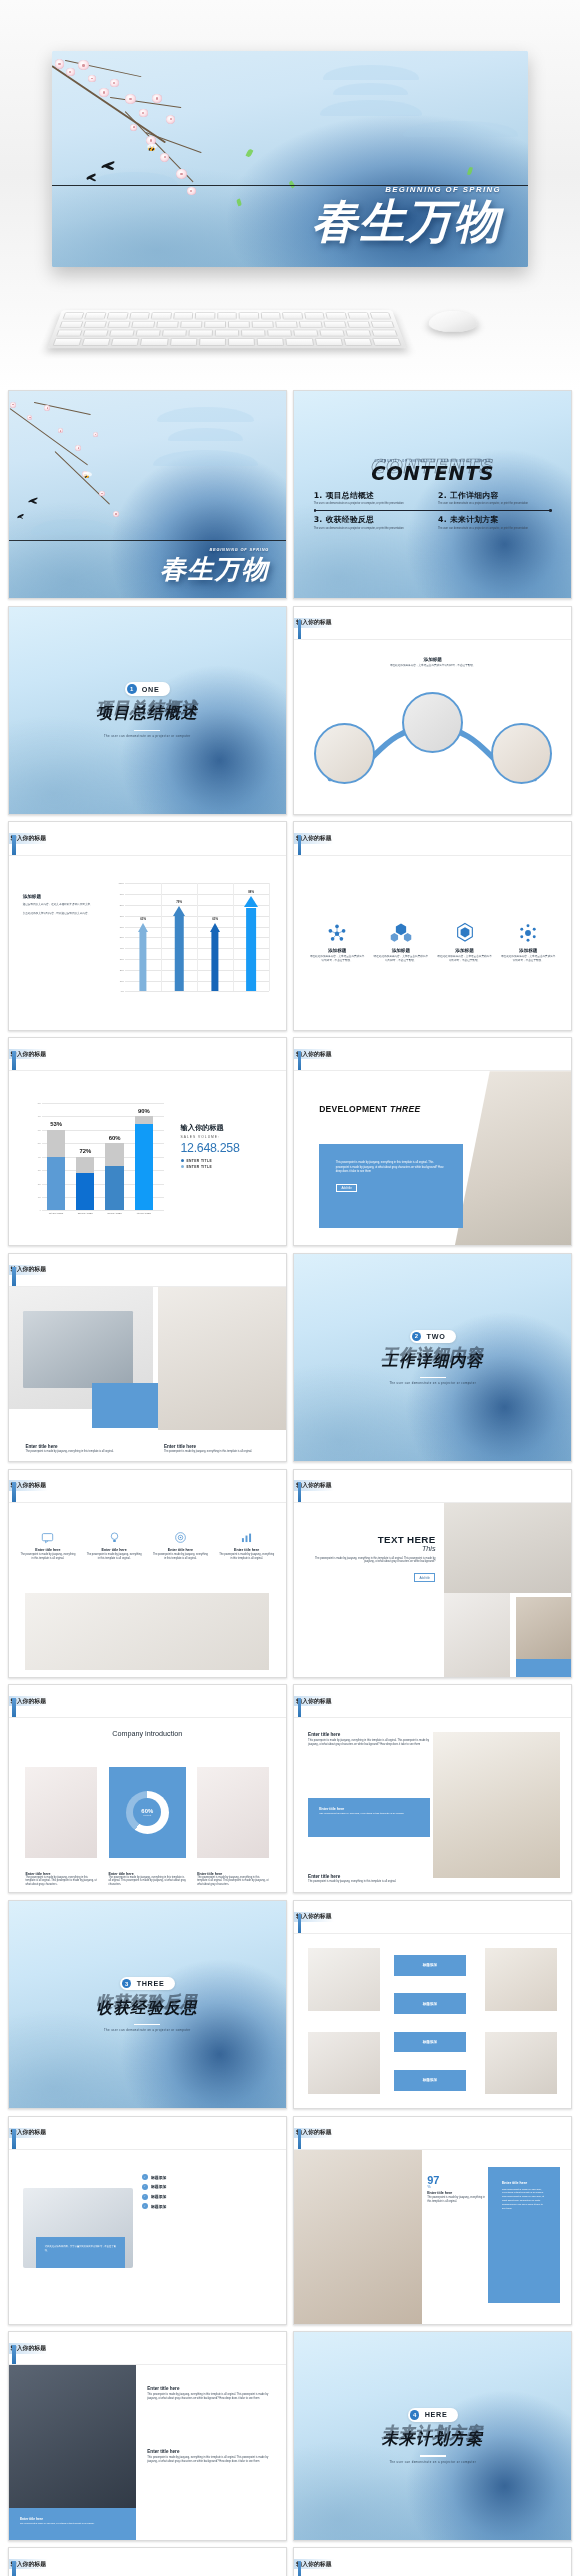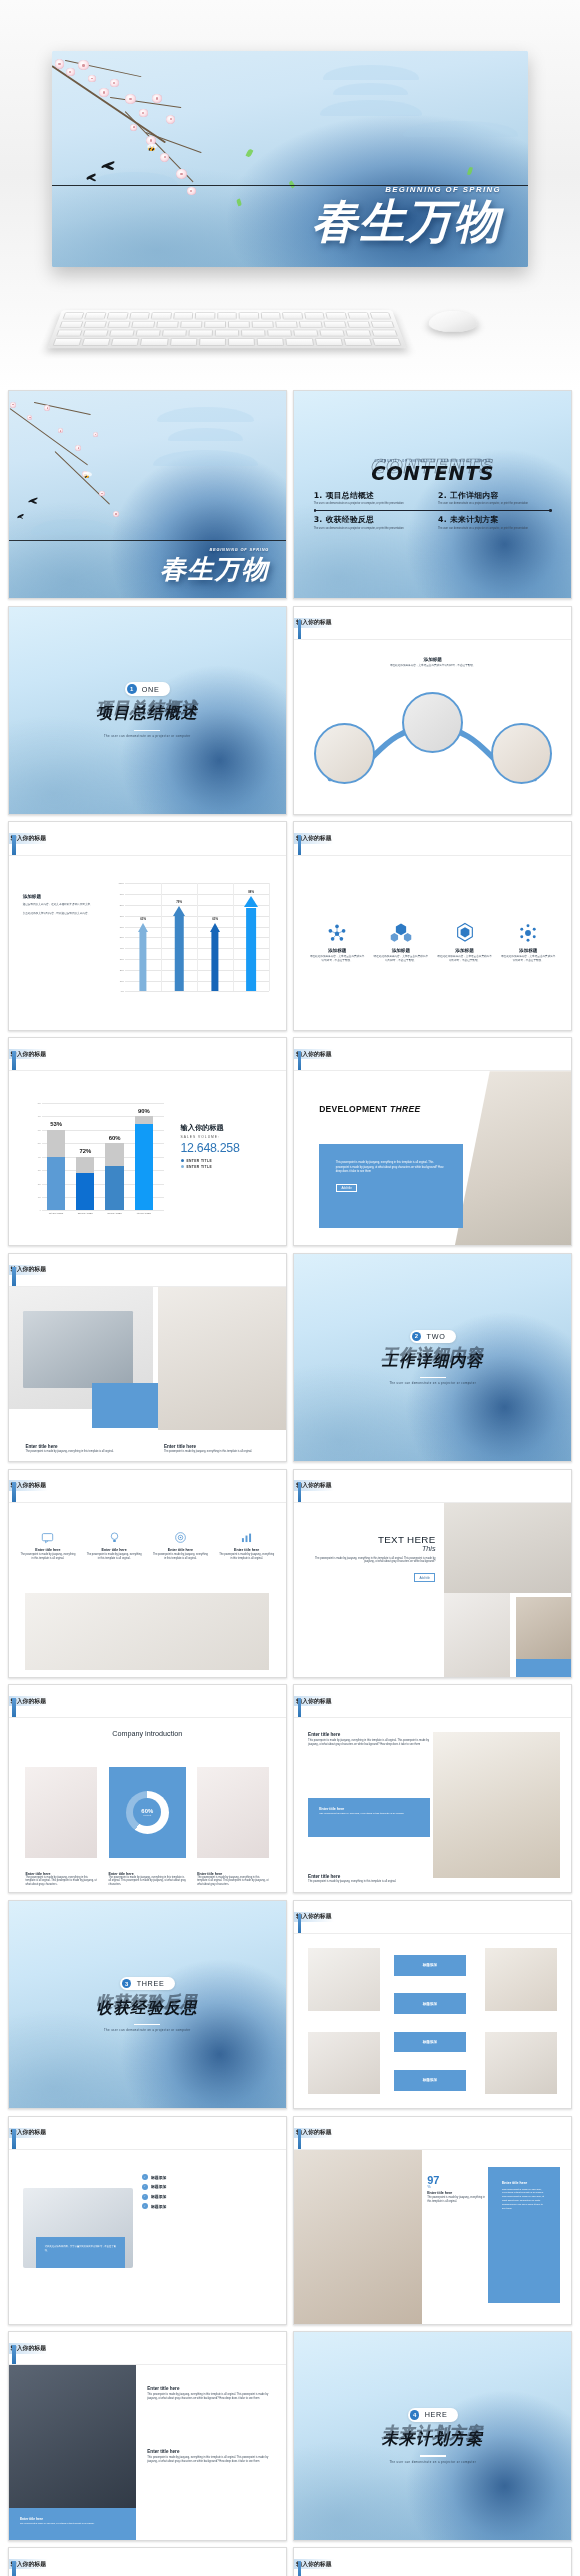--- a/index.html
+++ b/index.html
@@ -151,21 +151,21 @@
   .c-item .c-t{font-family:"DejaVu Sans",sans-serif;font-size:7.8px;font-weight:700;color:#10161d;letter-spacing:0.3px;}
   .c-item .c-d{font-size:2.6px;color:#3c4a5c;line-height:1.5;margin-top:1.3px;max-width:92%;}
   .c-divider{width:100%;height:0.7px;background:#1d2430;margin:3.9px 0;position:relative;}
   .c-divider::before,.c-divider::after{content:'';position:absolute;top:-1px;width:2.6px;height:2.6px;border-radius:50%;background:#1d2430;}
   .c-divider::before{left:0;} .c-divider::after{right:0;}
 
   
   .sec-wrap{position:absolute;inset:0;display:flex;flex-direction:column;align-items:center;justify-content:center;}
   .sec-pill{display:flex;align-items:center;background:#fff;border-radius:64px;padding:2px 10.4px 2px 2px;gap:5.2px;box-shadow:0 0.7px 2.6px rgba(0,0,0,.12);}
   .sec-num{width:9.8px;height:9.8px;border-radius:50%;background:#2d7ac4;color:#fff;font-size:5.9px;font-weight:700;display:flex;align-items:center;justify-content:center;}
-  .sec-en{font-size:7.2px;font-weight:400;color:#16202b;letter-spacing:0.7px;}
+  .sec-en{font-size:7.2px;font-weight:700;color:#16202b;letter-spacing:0.7px;}
   .sec-cn{position:relative;margin-top:7.2px;font-family:"DejaVu Sans",sans-serif;font-size:15.6px;font-weight:700;font-style:italic;color:#0d1319;letter-spacing:1.3px;}
   .sec-cn .ghost{position:absolute;left:0;top:-5.9px;color:transparent;-webkit-text-stroke:0.7px rgba(25,35,50,.5);}
   .sec-line{width:26px;height:1.3px;background:#fff;margin-top:5.2px;}
   .sec-sub{font-size:2.8px;color:#2f4257;margin-top:3.3px;letter-spacing:0.4px;}
 
   
   .ph { background:linear-gradient(135deg,#e9eef2,#d5dde4); position:absolute; }
   .blue { background:#5b9bd5; position:absolute; }
   .bluebox{background:#5b9bd5;color:#fff;position:absolute;}
   .txt-xs{font-size:2.6px;line-height:1.5;color:#3f4d5c;}
@@ -735,21 +735,21 @@
     <div class="sl-head">
         <div class="bar"></div>
         <div class="txt">输入你的标题</div>
       </div>
     <div class="sl-body">
       <div class="ph" style="right:0;top:0;width:46%;height:52%;background:linear-gradient(160deg,#e6e3de,#cbc6bf);"></div>
       <div class="ph" style="right:22%;bottom:0;width:24%;height:48%;background:linear-gradient(150deg,#f0eeec,#d9d4ce);"></div>
       <div class="ph" style="right:0;bottom:4%;width:20%;height:42%;background:linear-gradient(150deg,#d8cfc3,#b4a797);"></div>
       <div class="blue" style="right:0;bottom:0;width:20%;height:10%;"></div>
       <div style="position:absolute;left:7%;top:18%;width:44%;text-align:right;">
-        <div style="font-size:9.8px;font-weight:400;color:#15202b;letter-spacing:0.3px;">TEXT HERE</div>
+        <div style="font-size:9.8px;font-weight:700;color:#15202b;letter-spacing:0.3px;">TEXT HERE</div>
         <div style="font-size:7.2px;font-style:italic;color:#2f3d4b;margin-top:-1.3px;">This</div>
         <div class="txt-xs" style="margin-top:3.9px;">The powerpoint is made by jiaoyang, everything in this template is all orginal. This powerpoint is made by jiaoyang, ut what about gray characters on white background?</div>
         <div style="margin-top:5.2px;"><span class="pillbtn">Add title</span></div>
       </div>
     </div>
   </div>
 
   <div class="slide">
     <div class="sl-head">
         <div class="bar"></div>

